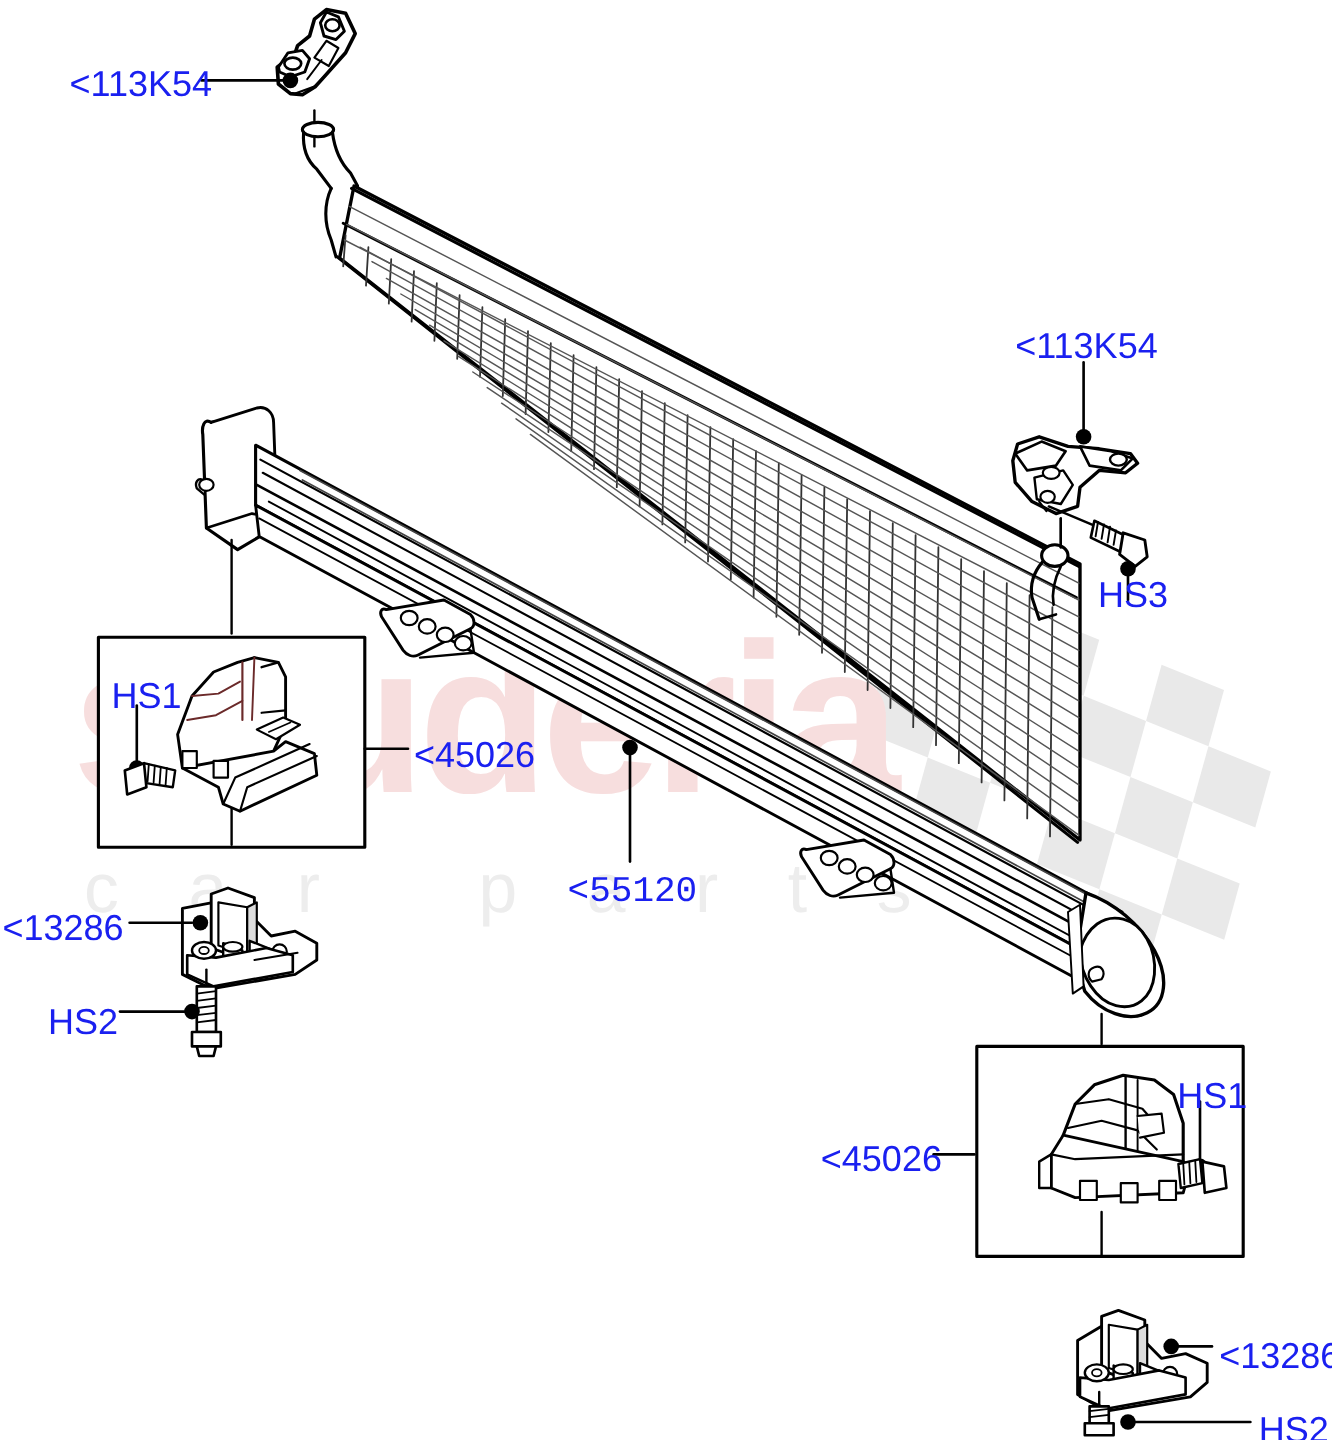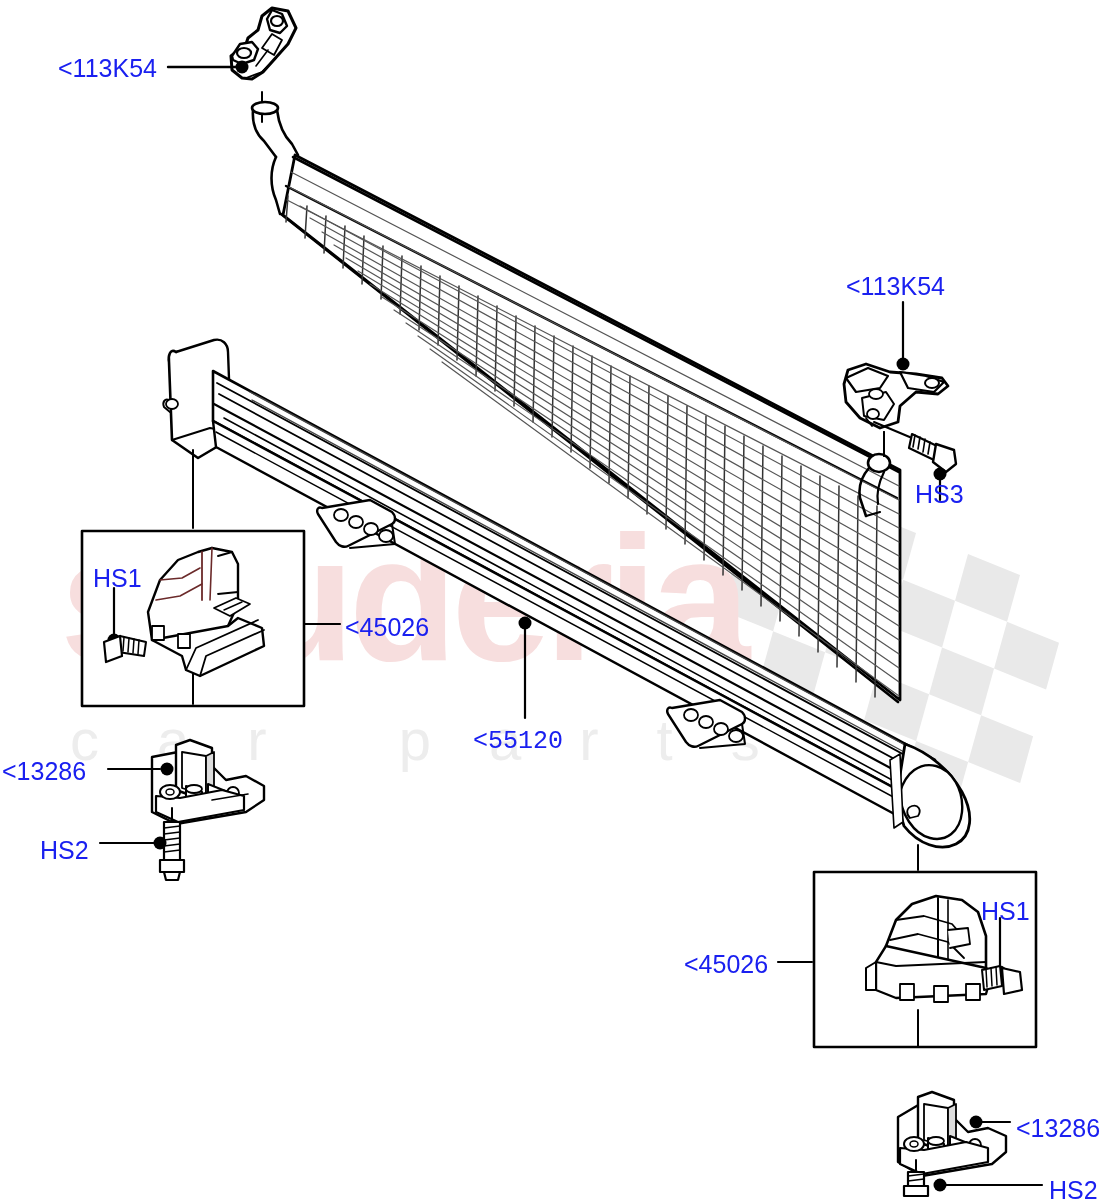--- a/index.html
+++ b/index.html
@@ -1,19 +1,19 @@
 <!DOCTYPE html>
 <html><head>
 <meta charset="utf-8">
 <style>
   html,body{margin:0;padding:0;background:#ffffff;}
   body{font-family:"Liberation Sans","DejaVu Sans",sans-serif;}
   #stage{position:relative;width:1110px;height:1200px;background:#fff;overflow:hidden;}
   #stage svg{position:absolute;left:0;top:0;}
-  .lbl{position:absolute;color:#1a20f0;font-size:25px;font-weight:400;white-space:nowrap;letter-spacing:0px;}
+  .lbl{position:absolute;color:#1a20f0;font-size:30px;font-weight:400;white-space:nowrap;letter-spacing:0px;}
 </style>
 </head>
 <body>
 
 <div id="stage">
 
   <svg width="1110" height="1200" viewBox="0 0 1110 1200">
     <defs>
       <clipPath id="flagclip">
           <rect x="700" y="480" width="340" height="300"></rect>

